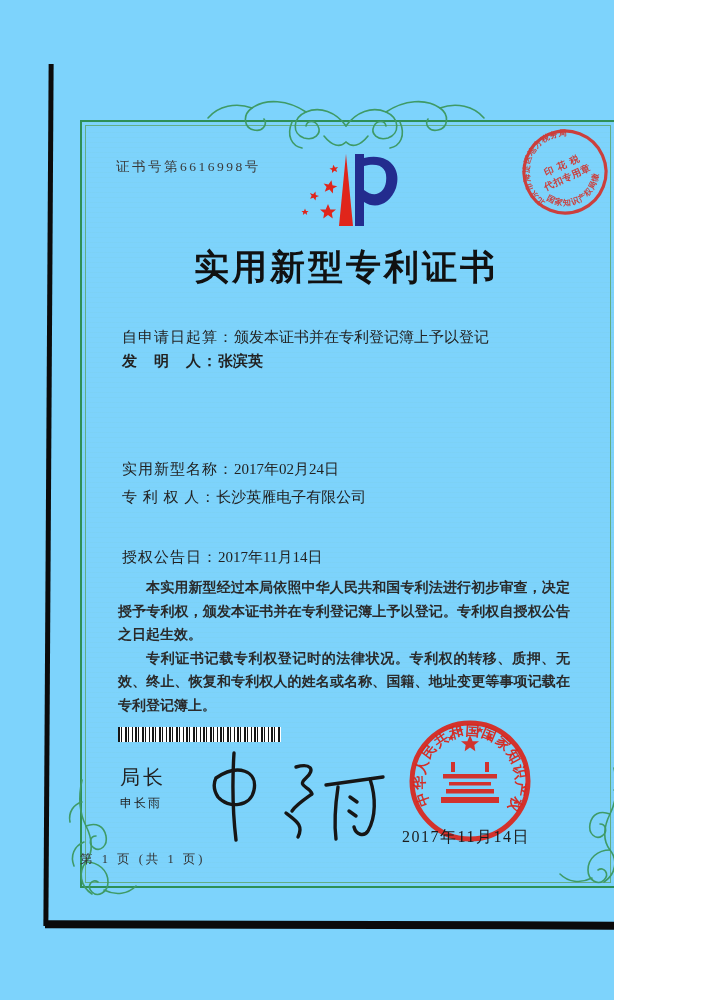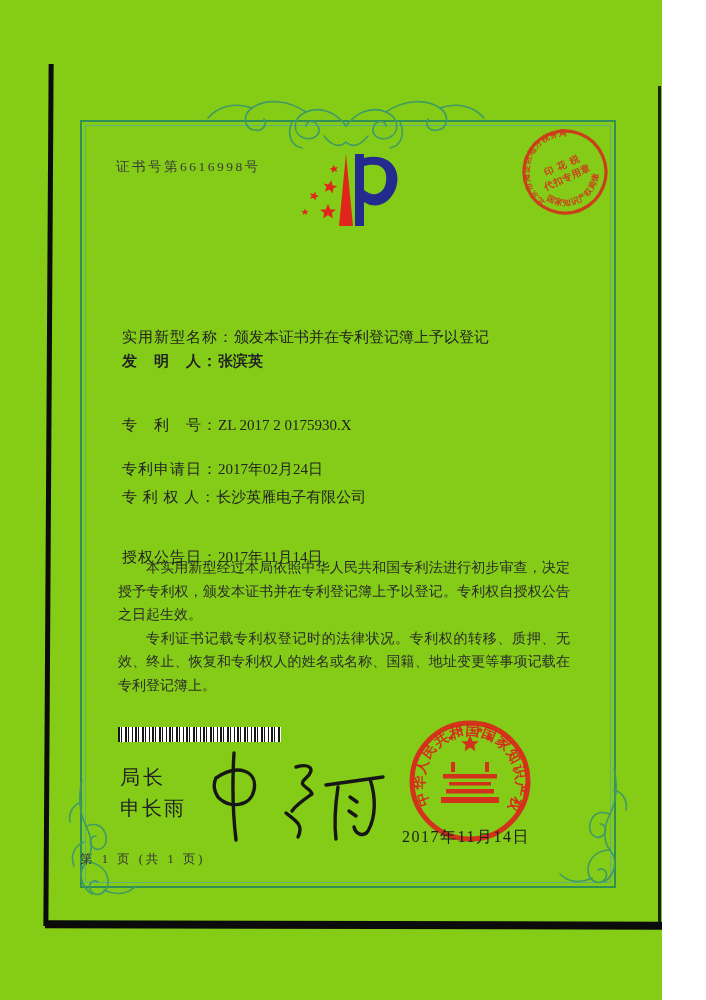--- a/index.html
+++ b/index.html
@@ -1,44 +1,44 @@
 <!DOCTYPE html>
 <html><head>
 <meta charset="utf-8">
 <style>
   html,body{margin:0;padding:0;background:#ffffff;}
-  #page{position:relative;width:662px;height:1000px;background:#84cc16;overflow:hidden;
+  #page{position:relative;width:614px;height:1000px;background:#7dd3fc;overflow:hidden;
         font-family:"Liberation Serif","DejaVu Serif",serif;color:#1f1f1f;}
   
   .edge{position:absolute;background:#0b0b0b;}
   #edge-left{left:46px;top:64px;width:5px;height:862px;transform:rotate(0.35deg);}
   #edge-bottom{left:45px;top:921px;width:648px;height:8px;transform:rotate(0.15deg);}
   #edge-right{left:658px;top:86px;width:3px;height:838px;opacity:.88;}
   
   #frame{position:absolute;left:80px;top:120px;width:532px;height:764px;
          border:2.5px solid #2e8f57;background:
          repeating-linear-gradient(180deg, rgba(110,185,145,0.055) 0 1px, rgba(255,255,255,0) 1px 5px);}
   #frame-inner{position:absolute;left:3px;top:3px;right:3px;bottom:3px;border:1px solid #63ad84;}
   .abs{position:absolute;}
   #cert-no{left:116px;top:158px;font-size:13.5px;letter-spacing:2.5px;color:#3a3a3a;}
   #title{left:80px;top:244px;width:532px;text-align:center;font-size:35px;font-weight:bold;
          letter-spacing:3px;color:#111;}
   .field-row{position:absolute;left:122px;font-size:15px;color:#222;}
   .field-label{letter-spacing:1px;}
-  #body-text{left:118px;top:556px;width:452px;font-size:14px;line-height:23.5px;
-             text-align:justify;color:#2a2a2a;}
+  #body-text{left:118px;top:576px;width:452px;font-size:14px;line-height:23.5px;
+             text-align:justify;color:#2a2a2a;font-weight:bold;}
   #body-text p{margin:0;text-indent:2em;}
   #barcode{left:118px;top:727px;width:163px;height:15px;
     background:repeating-linear-gradient(90deg,
       #151515 0 2px,#fff 2px 3px,#151515 3px 4px,#fff 4px 7px,
       #151515 7px 9px,#fff 9px 10px,#151515 10px 11px,#fff 11px 14px,
       #151515 14px 15px,#fff 15px 17px);}
   #sig-role{left:120px;top:764px;font-size:20px;letter-spacing:3px;color:#222;
             font-family:"Liberation Sans","DejaVu Sans",sans-serif;}
-  #sig-name{left:120px;top:795px;font-size:20px;letter-spacing:2px;color:#222;
+  #sig-name{left:120px;top:795px;font-size:12px;letter-spacing:2px;color:#222;
             font-family:Liberation Mono, monospace;}
   #footer{left:80px;top:851px;width:532px;text-align:left;font-size:12.5px;
           letter-spacing:3px;color:#333;}
   #seal-date{left:402px;top:827px;font-size:16px;letter-spacing:1.5px;color:#1c1c1c;z-index:6;}
   svg{overflow:visible;}
   .seal-text{fill:#d9261c;font-family:"Liberation Serif","DejaVu Serif",serif;font-weight:bold;}
 </style>
 </head>
 <body>
 
@@ -97,32 +97,30 @@
       <path transform="translate(14,46) scale(4.8) rotate(18)" d="M0,-1 L0.29,-0.31 1,-0.31 0.48,0.12 0.59,0.81 0,0.38 -0.59,0.81 -0.48,0.12 -1,-0.31 -0.29,-0.31 Z"></path>
       <path transform="translate(5,62) scale(3.6)" d="M0,-1 L0.29,-0.31 1,-0.31 0.48,0.12 0.59,0.81 0,0.38 -0.59,0.81 -0.48,0.12 -1,-0.31 -0.29,-0.31 Z"></path>
     </g>
     <polygon points="46,4 53,76 39,76" fill="#e0251b"></polygon>
     <g fill="#232c8e">
       <rect x="55" y="4" width="9" height="72"></rect>
       <path d="M64,8 C90,2 102,20 96,38 C90,54 76,60 64,52 L64,40 C74,48 84,44 86,32 C88,18 80,12 64,16 Z"></path>
     </g>
   </svg>
 
+  <div id="title" class="abs">实用新型专利证书</div>
 
   <div class="field-row" style="top:328px;">
-    <span class="field-label">实用新型名称：</span><span>颁发本证书并在专利登记簿上予以登记</span>
+    <span class="field-label">自申请日起算：</span><span>颁发本证书并在专利登记簿上予以登记</span>
   </div>
   <div class="field-row" style="top:352px;font-weight:bold;">
     <span class="field-label">发　明　人：</span><span>张滨英</span>
   </div>
-  <div class="field-row" style="top:416px;">
-    <span class="field-label">专　利　号：</span><span>ZL 2017 2 0175930.X</span>
-  </div>
   <div class="field-row" style="top:460px;">
-    <span class="field-label">专利申请日：</span><span>2017年02月24日</span>
+    <span class="field-label">实用新型名称：</span><span>2017年02月24日</span>
   </div>
   <div class="field-row" style="top:488px;">
     <span class="field-label">专 利 权 人：</span><span>长沙英雁电子有限公司</span>
   </div>
   <div class="field-row" style="top:548px;">
     <span class="field-label">授权公告日：</span><span>2017年11月14日</span>
   </div>
 
   <div id="body-text" class="abs">
     <p>本实用新型经过本局依照中华人民共和国专利法进行初步审查，决定授予专利权，颁发本证书并在专利登记簿上予以登记。专利权自授权公告之日起生效。</p>

